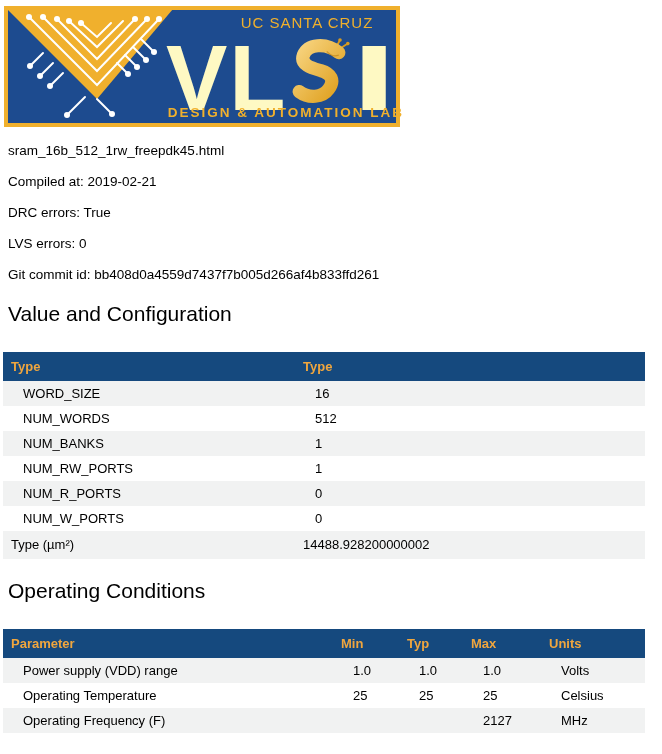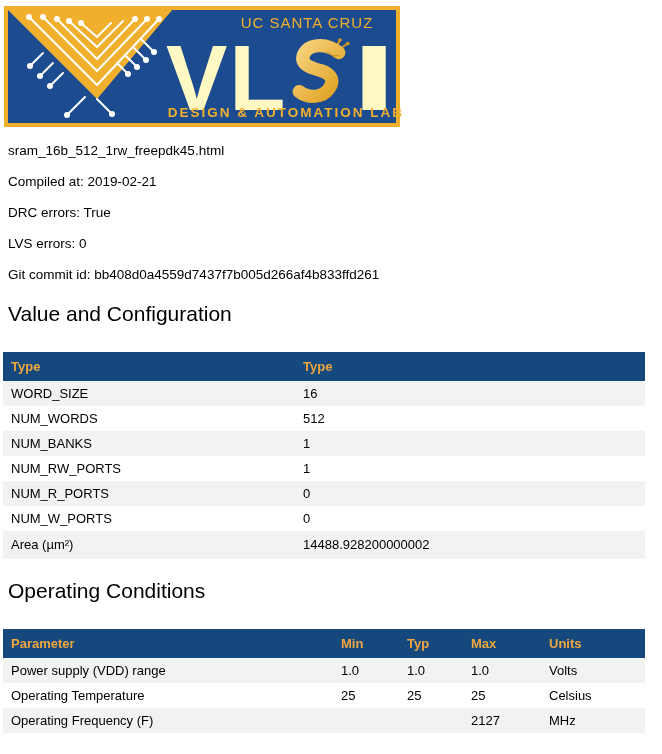--- a/index.html
+++ b/index.html
@@ -44,21 +44,21 @@
   #sec-oper  { top:578px; }
 
   
   table.rpt { position:absolute; left:3px; width:642px; border-collapse:collapse; }
   #table-ports { top:352px; }
   #table-oper  { top:629px; }
   table.rpt th {
     background:#15497e; color:#f0a63e; text-align:left;
     font-size:13px; font-weight:bold; line-height:15px; padding:7px 8px;margin-top:24px;
   }
-  table.rpt td { font-size:13px; line-height:15px; padding:5px 8px; color:#000; }
+  table.rpt td { font-size:13px; line-height:15px; padding:5px 20px; color:#000; }
   table.rpt tbody tr:nth-child(odd) { background:#f1f2f2; }
   #table-ports tbody tr:last-child td { padding:6px 8px 7px 8px; }
 </style>
 </head>
 <body>
 
 <div class="page">
 
   <div class="banner">
     <svg class="circuit" width="178" height="112" viewBox="0 0 178 112">
@@ -166,21 +166,21 @@
       </tr>
       <tr>
         <td>NUM_R_PORTS</td>
         <td>0</td>
       </tr>
       <tr>
         <td>NUM_W_PORTS</td>
         <td>0</td>
       </tr>
       <tr>
-        <td>Area (µm²)</td>
+        <td>Type (µm²)</td>
         <td>14488.928200000002</td>
       </tr>
     </tbody>
   </table>
 
   <h2 class="sec" id="sec-oper">Operating Conditions</h2>
 
   <table class="rpt" id="table-oper">
     <colgroup>
       <col style="width:330px">

